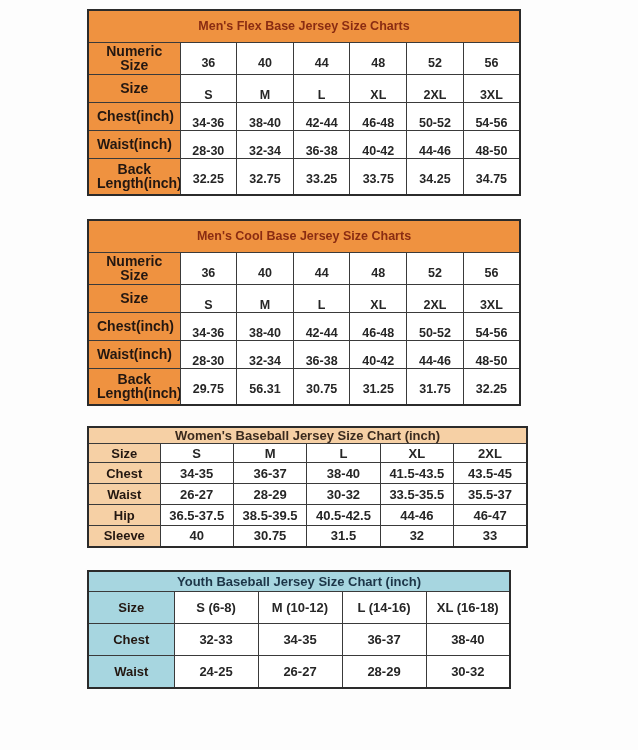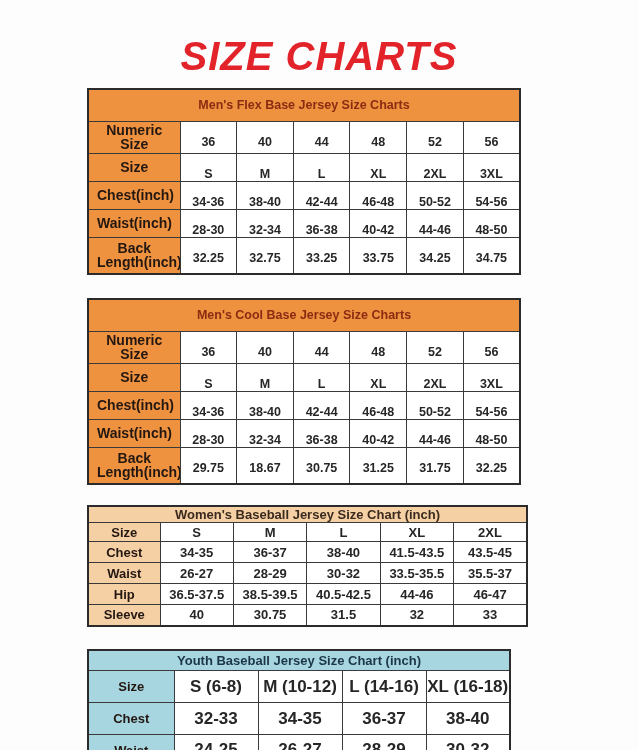--- a/index.html
+++ b/index.html
@@ -104,28 +104,27 @@
     color: var(--youth_title_text);
     height: 21px;
     font-size: 13px;
     margin-top: 36px;
   }
   .t-youth tbody th {
     background: var(--blue);
     color: var(--mens_label_text);
     font-size: 13px;
   }
-  .t-youth tbody td { font-size: 17px; }
+  .t-youth tbody td { font-size: 13px; }
   .t-youth tbody tr { height: 32px; }
 </style>
 </head>
 <body>
 
 <div class="page">
-  <h1 class="page-title">SIZE CHARTS</h1>
 
 
   <section class="tables">
     <table class="size-table t-mens">
         <colgroup>
           <col>
           <col>
           <col>
           <col>
           <col>
@@ -234,21 +233,21 @@
             <td>28-30</td>
             <td>32-34</td>
             <td>36-38</td>
             <td>40-42</td>
             <td>44-46</td>
             <td>48-50</td>
           </tr>
           <tr class="r4">
             <th>Back Length(inch)</th>
             <td>29.75</td>
-            <td>18.67</td>
+            <td>56.31</td>
             <td>30.75</td>
             <td>31.25</td>
             <td>31.75</td>
             <td>32.25</td>
           </tr>
         </tbody>
       </table>
 
     <table class="size-table t-womens">
         <colgroup>

